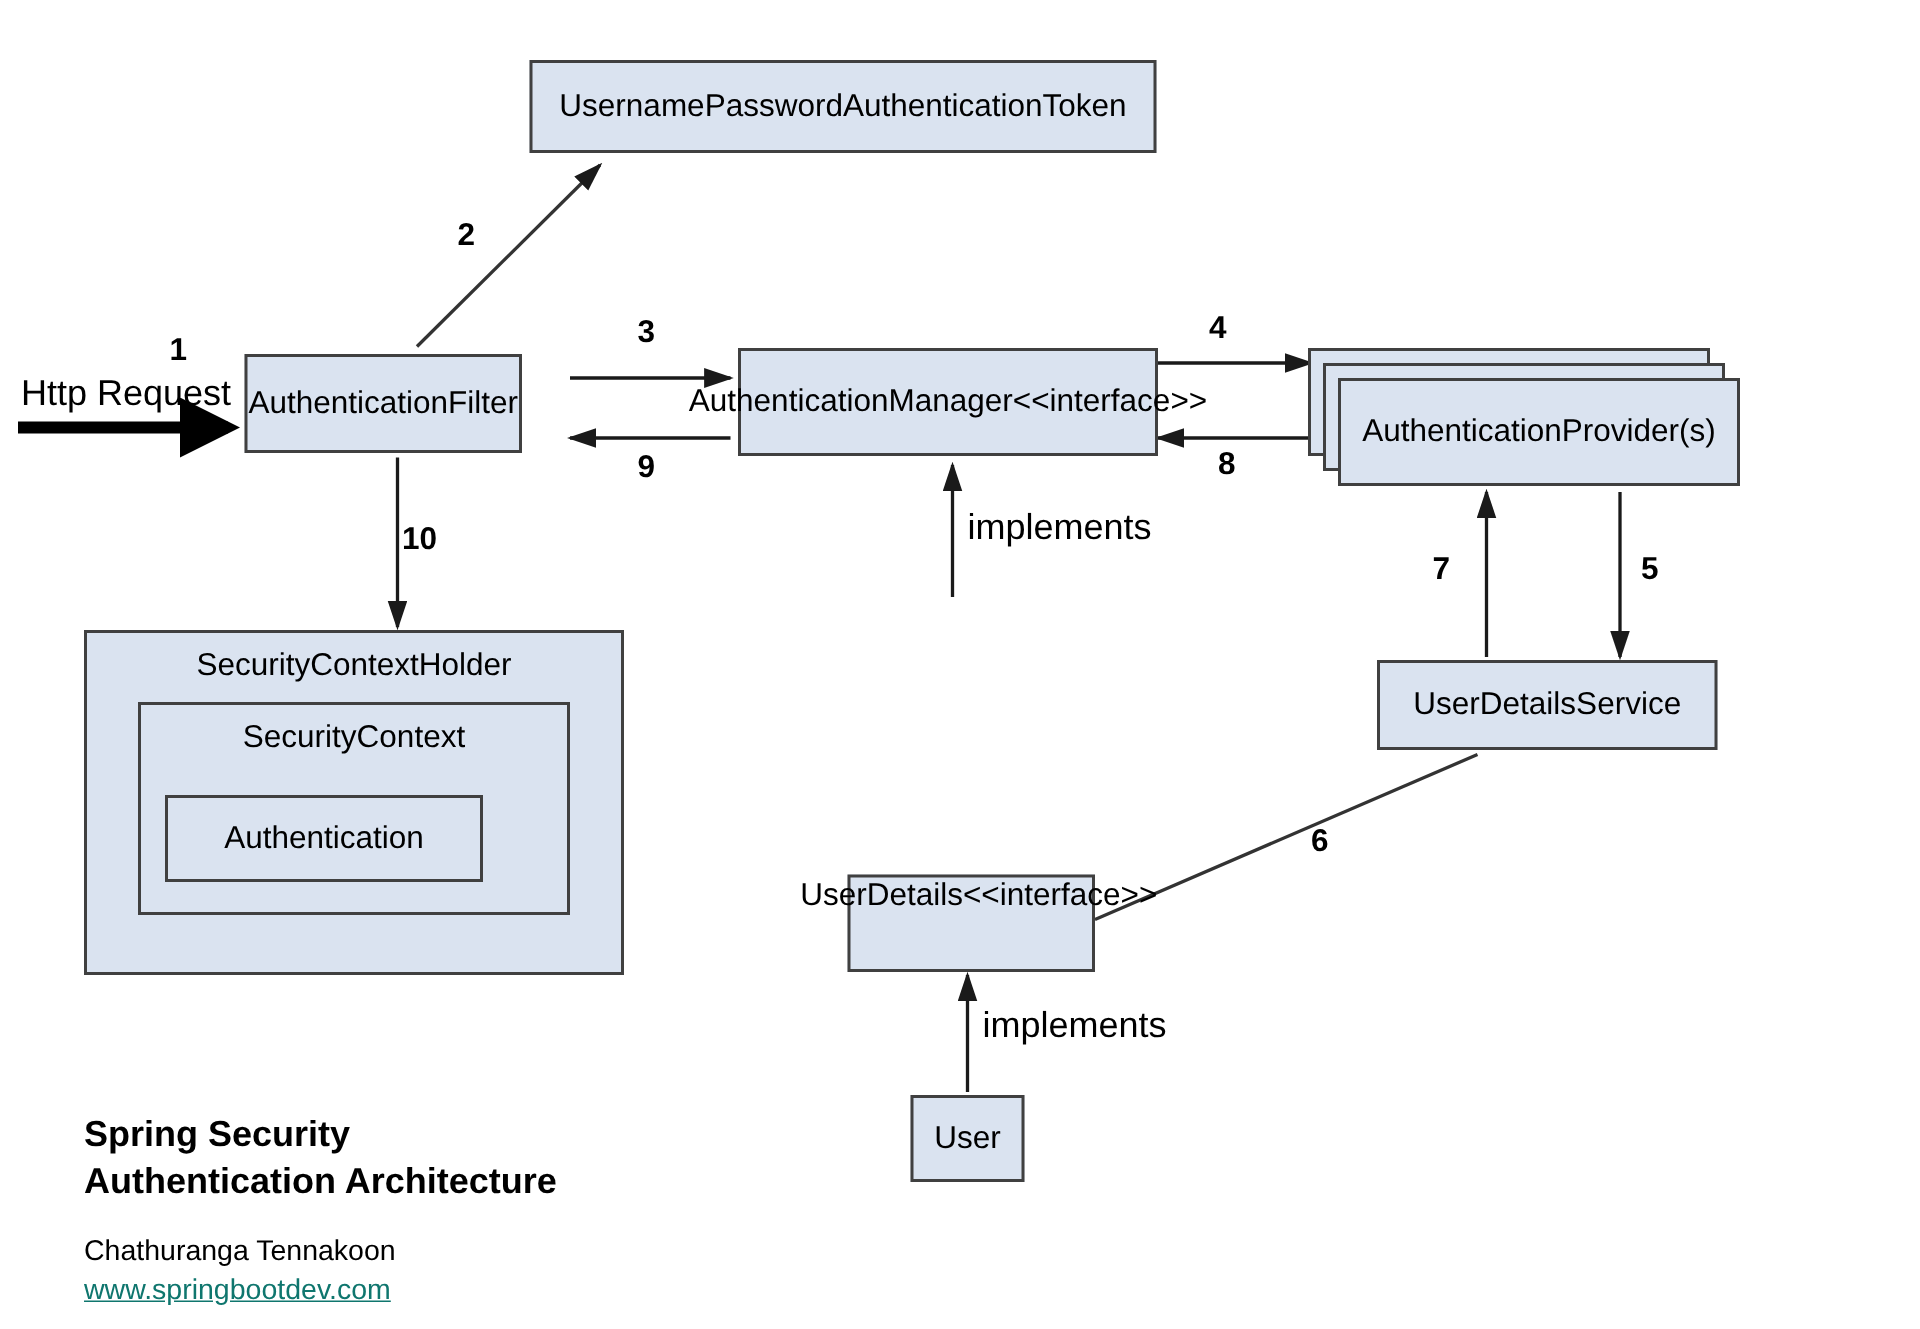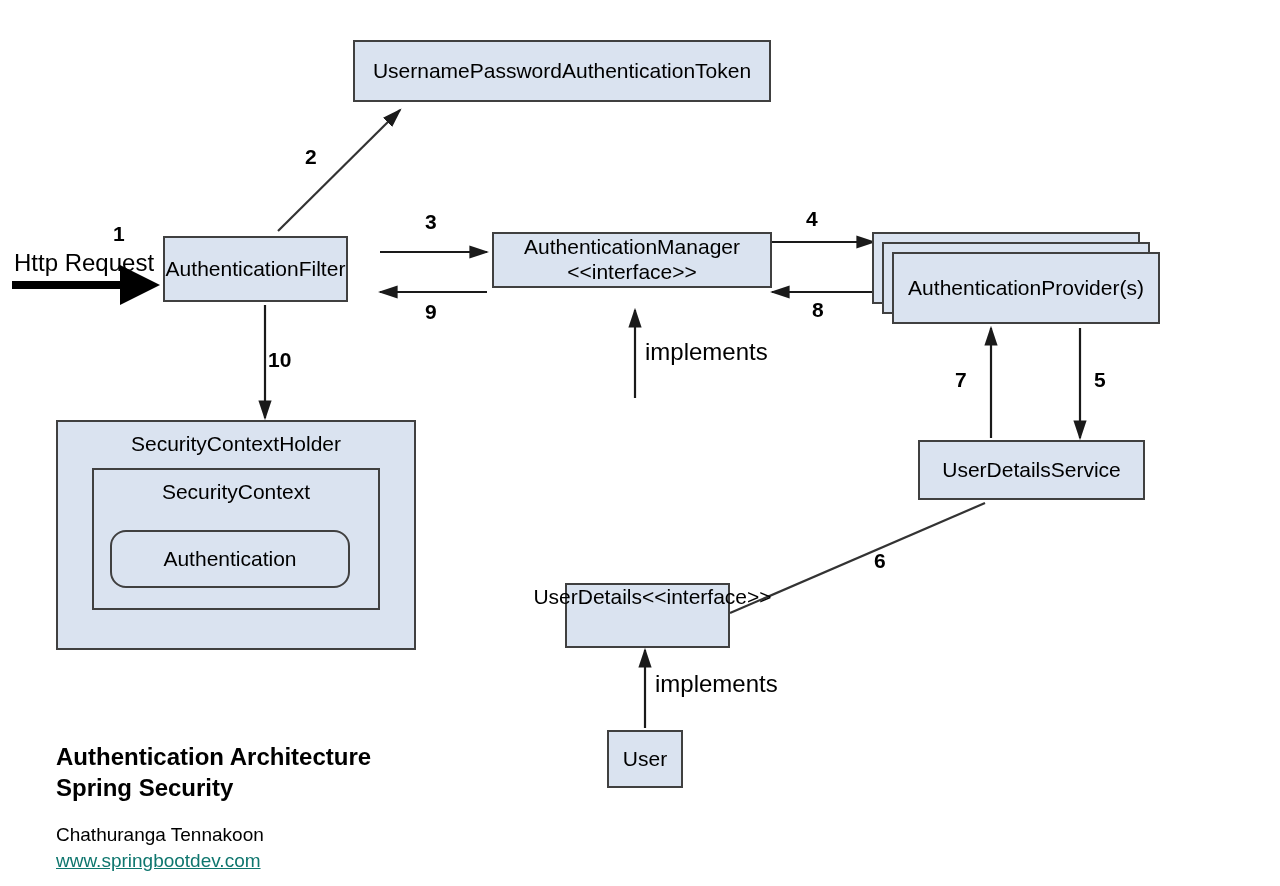--- a/index.html
+++ b/index.html
@@ -143,21 +143,21 @@
   </svg>
 
   <div class="node" style="left:353px; top:40px; width:418px; height:62px;">
     <span>UsernamePasswordAuthenticationToken</span>
   </div>
 
   <div class="node" style="left:163px; top:236px; width:185px; height:66px;">
     <span>AuthenticationFilter</span>
   </div>
 
-  <div class="node" style="left:492px; top:232px; width:280px; height:56px; flex-direction:column; justify-content:center;">
+  <div class="node" style="left:492px; top:232px; width:280px; height:72px; justify-content:center;">
     <span>AuthenticationManager</span>
     <span>&lt;&lt;interface&gt;&gt;</span>
   </div>
 
   <div class="stack-shadow" style="left:872px; top:232px; width:268px; height:72px;"></div>
   <div class="stack-shadow" style="left:882px; top:242px; width:268px; height:72px; z-index:2;"></div>
   <div class="node" style="left:892px; top:252px; width:268px; height:72px;">
     <span>AuthenticationProvider(s)</span>
   </div>
 
@@ -174,21 +174,21 @@
   <div class="node" style="left:607px; top:730px; width:76px; height:58px;">
     <span>User</span>
   </div>
 
   <div class="node top-label" style="left:56px; top:420px; width:360px; height:230px;">
     <span>SecurityContextHolder</span>
   </div>
   <div class="node top-label" style="left:92px; top:468px; width:288px; height:142px; z-index:4;">
     <span>SecurityContext</span>
   </div>
-  <div class="node" style="left:110px; top:530px; width:240px; height:58px; z-index:5;border-radius:16px;">
+  <div class="node" style="left:110px; top:530px; width:212px; height:58px; z-index:5;">
     <span>Authentication</span>
   </div>
 
   <div class="plain-text" style="left:14px; top:249px;">Http Request</div>
 
   <div class="plain-text" style="left:645px; top:338px;">implements</div>
 
   <div class="plain-text" style="left:655px; top:670px;">implements</div>
 
   <div class="step-label" style="left:113px; top:222px;">1</div>
@@ -196,20 +196,20 @@
   <div class="step-label" style="left:425px; top:210px;">3</div>
   <div class="step-label" style="left:806px; top:207px;">4</div>
   <div class="step-label" style="left:1094px; top:368px;">5</div>
   <div class="step-label" style="left:874px; top:549px;">6</div>
   <div class="step-label" style="left:955px; top:368px;">7</div>
   <div class="step-label" style="left:812px; top:298px;">8</div>
   <div class="step-label" style="left:425px; top:300px;">9</div>
   <div class="step-label" style="left:268px; top:348px;">10</div>
 
   <div class="title-block">
+    <div class="title-line">Spring Security</div>
     <div class="title-line">Authentication Architecture</div>
-    <div class="title-line">Spring Security</div>
   </div>
 
   <div class="credit-name">Chathuranga Tennakoon</div>
   <div class="credit-link">www.springbootdev.com</div>
 
 </div>
 
 </body></html>

